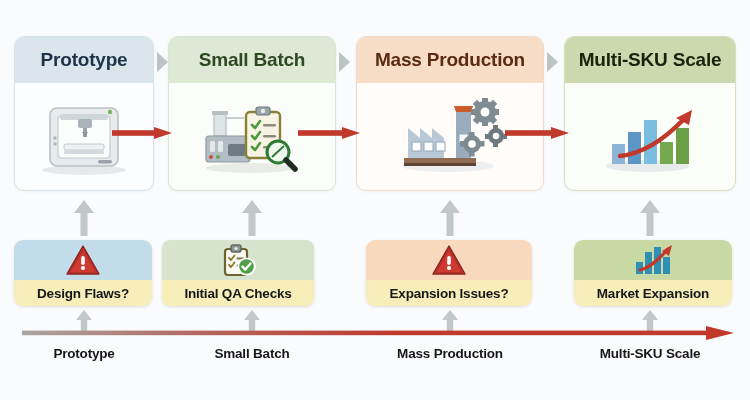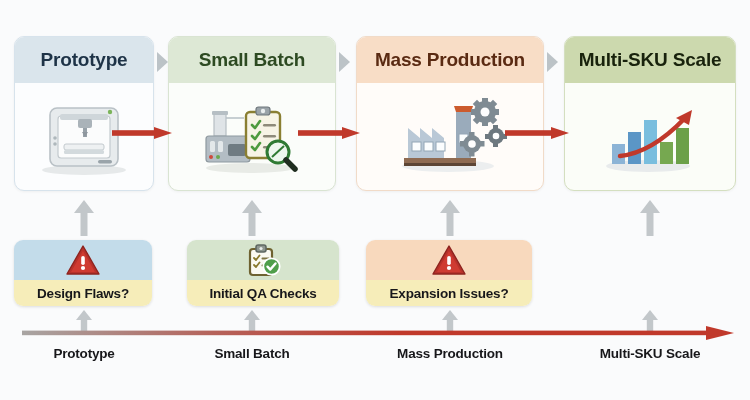--- a/index.html
+++ b/index.html
@@ -126,21 +126,21 @@
     justify-content: center;
     font-size: 13.5px;
     font-weight: bold;
     color: #17171a;
     letter-spacing: -0.2px;
     box-sizing: border-box;
     padding: 13px 4px;
   }
   #call-0 { left: 14px;  width: 138px; }
   #call-0 .callout-icon-area { background: #c3dcea; }
-  #call-1 { left: 187px; width: 152px; }
+  #call-1 { left: 162px; width: 152px; border-radius: 8px; }
   #call-1 .callout-icon-area { background: #d6e4cd; }
   #call-2 { left: 366px; width: 166px; }
   #call-2 .callout-icon-area { background: #f8d9bd; }
   #call-3 { left: 574px; width: 158px; }
   #call-3 .callout-icon-area { background: #c8d9a4; }
 
   
   .tl-tick {
     position: absolute;
     top: 310px;
@@ -360,20 +360,33 @@
       <svg width="34" height="31" viewBox="0 0 34 31">
         <polygon points="17,1 33,29 1,29" fill="#b8312a" stroke="#8e241f" stroke-width="1.4" stroke-linejoin="round"></polygon>
         <polygon points="17,6 29,27 5,27" fill="#cf3b31"></polygon>
         <rect x="15.2" y="11" width="3.6" height="9" rx="1.8" fill="#ffffff"></rect>
         <circle cx="17" cy="23" r="2.1" fill="#ffffff"></circle>
       </svg>
     </div>
     <div class="callout-label">Expansion Issues?</div>
   </div>
 
+  <div class="callout" id="call-3">
+    <div class="callout-icon-area">
+      <svg width="42" height="32" viewBox="0 0 42 32">
+        <rect x="4" y="18" width="7" height="12" fill="#2f8fb5"></rect>
+        <rect x="13" y="8" width="7" height="22" fill="#2f8fb5"></rect>
+        <rect x="22" y="3" width="7" height="27" fill="#2f8fb5"></rect>
+        <rect x="31" y="13" width="7" height="17" fill="#2f8fb5"></rect>
+        <path d="M8 26 C 18 24, 27 15, 36 5" stroke="#c0392b" stroke-width="3.2" fill="none" stroke-linecap="round"></path>
+        <polygon points="40,1 37,12 30,7" fill="#c0392b"></polygon>
+      </svg>
+    </div>
+    <div class="callout-label">Market Expansion</div>
+  </div>
 
   <svg class="tl-tick" id="tick-0" viewBox="0 0 18 24">
     <rect x="5.8" y="9" width="6.4" height="15" fill="#c2c7ca"></rect>
     <polygon points="9,0 17,10 1,10" fill="#c2c7ca"></polygon>
   </svg>
   <svg class="tl-tick" id="tick-1" viewBox="0 0 18 24">
     <rect x="5.8" y="9" width="6.4" height="15" fill="#c2c7ca"></rect>
     <polygon points="9,0 17,10 1,10" fill="#c2c7ca"></polygon>
   </svg>
   <svg class="tl-tick" id="tick-2" viewBox="0 0 18 24">

